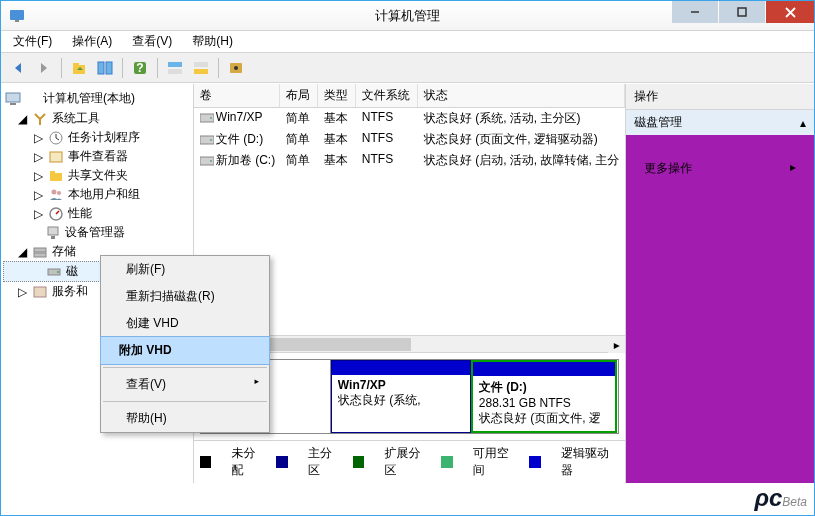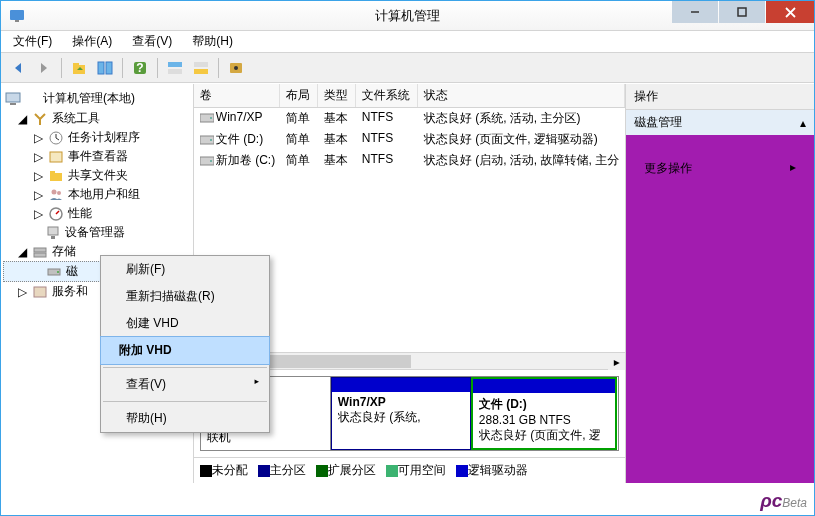--- a/index.html
+++ b/index.html
@@ -53,21 +53,21 @@
 .part { border-left: 2px solid #00008b; padding: 3px 6px; position: relative; }
 .part .pbar { position: absolute; left: 0; right: 0; top: 0; height: 14px; }
 .part .ptxt { position: relative; z-index: 1; padding-top: 14px; white-space: nowrap; overflow: hidden; }
 .part .pname { font-weight: bold; }
 .part.p1 { width: 140px; border: 1px solid #00008b; }
 .part.p1 .pbar { background: #0000cc; }
 .part.p2 { width: 146px; border: 2px solid #00a000; }
 .part.p2 .pbar { background: #0000cc; }
 
 .legend { display: flex; gap: 10px; padding: 4px 6px; border-top: 1px solid #d4d4d4; align-items: center; }
-.legend .litem { display: flex; align-items: center; gap: 0; }
+.legend .litem { display: flex; align-items: center; gap: 20px; }
 .legend .sw { width: 12px; height: 12px; }
 
 .actions-pane { width: 190px; background: #a21caf; }
 .actions-pane .ahdr { background: #f0f0f0; padding: 4px 8px; border-bottom: 1px solid #d4d4d4; }
 .actions-pane .asection { background: #e4eef8; padding: 4px 8px; display: flex; justify-content: space-between; align-items: center; }
 .actions-pane .aitem { padding: 6px 18px; margin-top: 19px; }
 
 .context-menu { position: absolute; left: 100px; top: 255px; width: 170px; background: #f0f0f0; border: 1px solid #a0a0a0; box-shadow: 3px 3px 5px rgba(0,0,0,0.25); z-index: 100; }
 .context-menu .citem { padding: 5px 10px 5px 18px; margin-left: 7px; }
 .context-menu .citem.highlighted { background: #bfdfff; border: 1px solid #7eb4ea; margin: -1px; padding: 5px 10px 5px 18px; font-weight: bold; }
@@ -370,13 +370,13 @@
   <div class="citem">刷新(F)</div>
   <div class="citem">重新扫描磁盘(R)</div>
   <div class="citem">创建 VHD</div>
   <div class="citem highlighted">附加 VHD</div>
   <div class="csep"></div>
   <div class="citem sub">查看(V)</div>
   <div class="csep"></div>
   <div class="citem">帮助(H)</div>
 </div>
 
-<div class="watermark"><span style="color:#701a75;font-weight:bold;font-size:19px">ρc</span><span>Beta</span></div>
+<div class="watermark"><span style="color:#0f172a;font-weight:bold;font-size:24px">ρc</span><span>Beta</span></div>
 
 </body></html>

